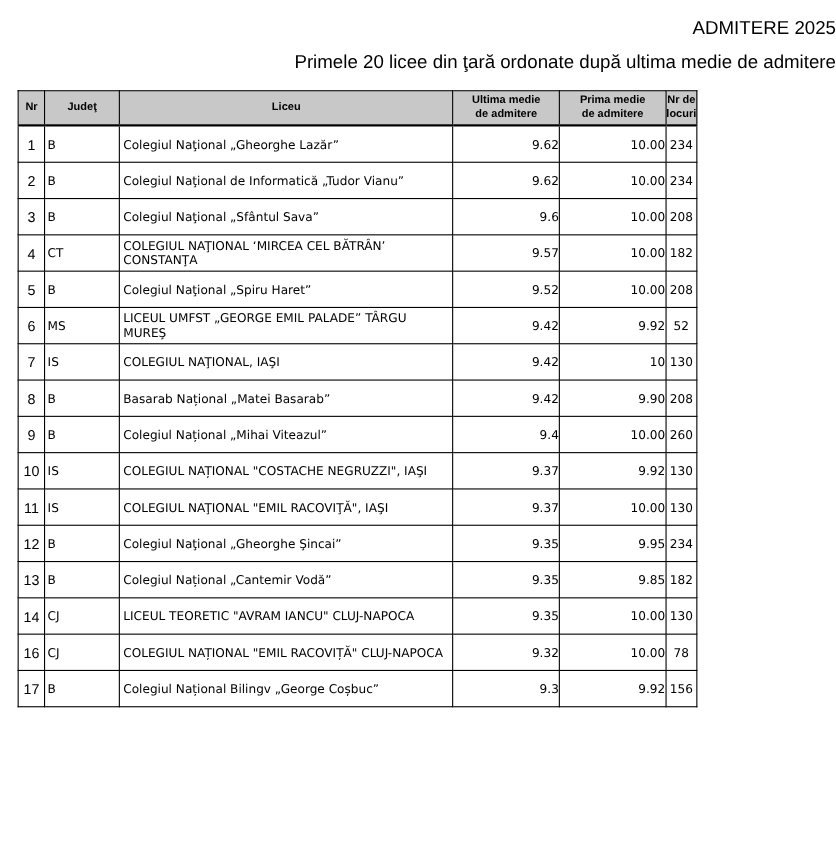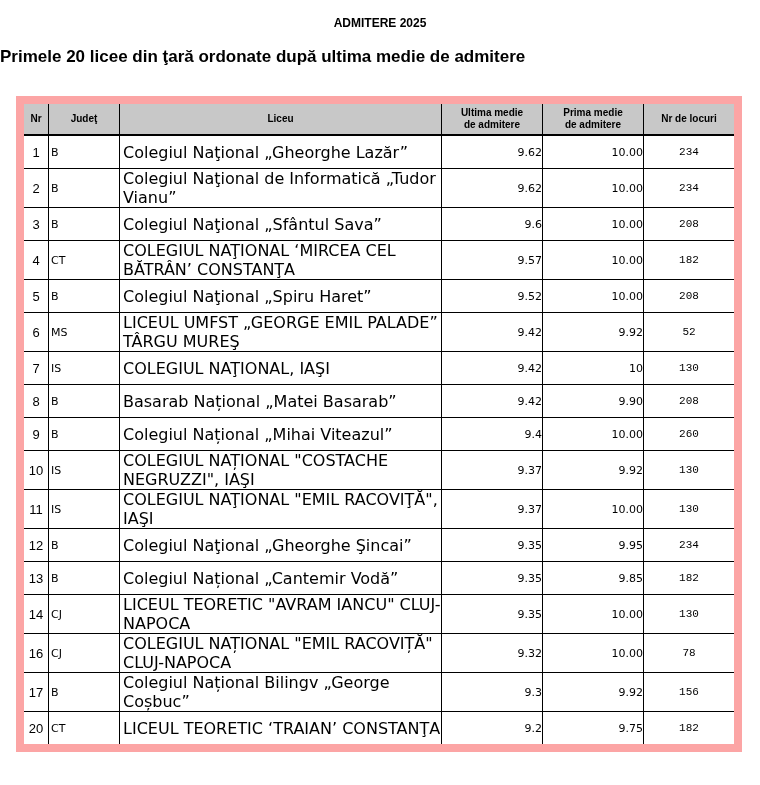--- a/index.html
+++ b/index.html
@@ -1,27 +1,27 @@
 <!DOCTYPE html>
 <html><head>
   <meta charset="utf-8">
   <style>
     html, body { margin: 0; padding: 0; background: #ffffff; }
     body { width: 760px; height: 785px; position: relative; overflow: hidden; font-family: "Liberation Sans", sans-serif; color: #000; }
-    .title { position: absolute; left: 0; width: 760px; top: 16px; text-align: center; font-weight: bold; font-size: 12px; font-family: "Liberation Sans", sans-serif; }
-    .subtitle { position: absolute; left: 0; width: 760px; top: 47px; text-align: left; font-weight: bold; font-size: 17px; font-family: "Liberation Sans", sans-serif; }
-    table { position: absolute; left: 16px; top: 96px; width: 726px; border-collapse: collapse; border: 8px solid #fca5a5; }
+    .title { position: absolute; left: 0; width: 760px; top: 16px; text-align: right; font-weight: normal; font-size: 17px; font-family: "Liberation Sans", sans-serif; }
+    .subtitle { position: absolute; left: 0; width: 760px; top: 47px; text-align: right; font-weight: normal; font-size: 17px; font-family: "Liberation Sans", sans-serif; }
+    table { position: absolute; left: 16px; top: 82px; width: 618px; border-collapse: collapse; border: 1px solid #fca5a5; }
     th, td { border: 1px solid #000; padding: 0; }
     th { background: #c8c8c8; height: 30px; font-size: 10px; font-weight: bold; font-family: "Liberation Sans", sans-serif; text-align: center; line-height: 12px; border-bottom: 2px solid #000; }
     td { height: 32px; font-size: 12px; font-family: "DejaVu Sans", sans-serif; }
     td.nr { text-align: center; font-size: 13px; font-family: "Liberation Sans", sans-serif; width: 24px; }
     td.judet { padding-left: 2px; width: 68px; font-size: 11px; }
-    td.liceu { padding-left: 3px; width: 318px; font-size: 16px; }
+    td.liceu { padding-left: 3px; width: 318px; font-size: 11px; }
     td.num { text-align: right; width: 100px; font-size: 11px; }
-    td.locuri { text-align: center; font-size: 11px; font-family: Liberation Mono, monospace; }
+    td.locuri { text-align: center; font-size: 11px; }
   </style>
 </head>
 <body>
 
 <div class="title">ADMITERE 2025</div>
 <div class="subtitle">Primele 20 licee din ţară ordonate după ultima medie de admitere</div>
 
 <table>
   <thead>
     <tr>
@@ -155,22 +155,14 @@
         <td class="locuri">78</td>
       </tr>
       <tr>
         <td class="nr">17</td>
         <td class="judet">B</td>
         <td class="liceu">Colegiul Național Bilingv „George Coșbuc”</td>
         <td class="num">9.3</td>
         <td class="num">9.92</td>
         <td class="locuri">156</td>
       </tr>
-      <tr>
-        <td class="nr">20</td>
-        <td class="judet">CT</td>
-        <td class="liceu">LICEUL TEORETIC ‘TRAIAN’ CONSTANŢA</td>
-        <td class="num">9.2</td>
-        <td class="num">9.75</td>
-        <td class="locuri">182</td>
-      </tr>
     </tbody>
 </table>
 
 </body></html>

